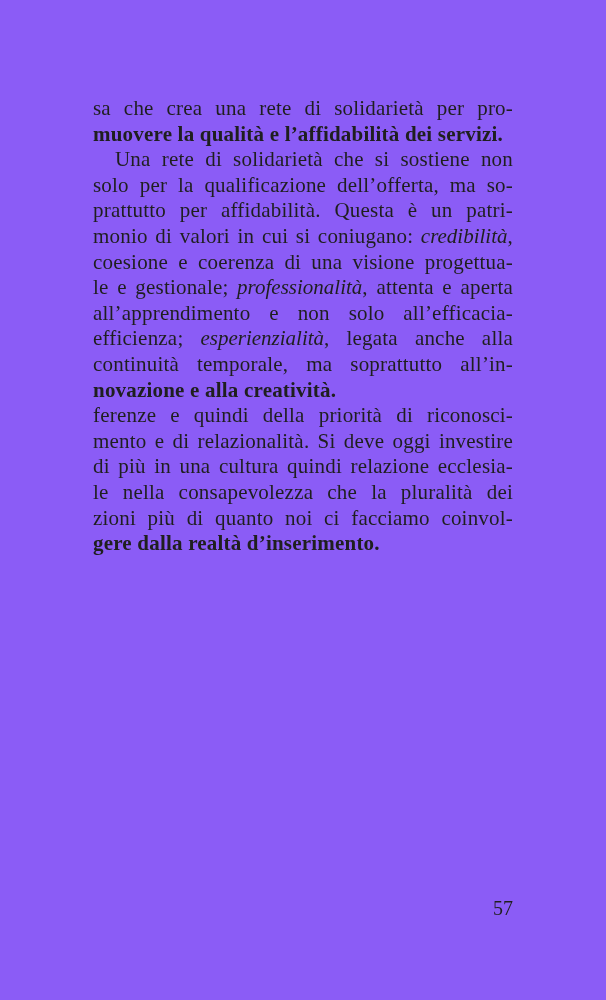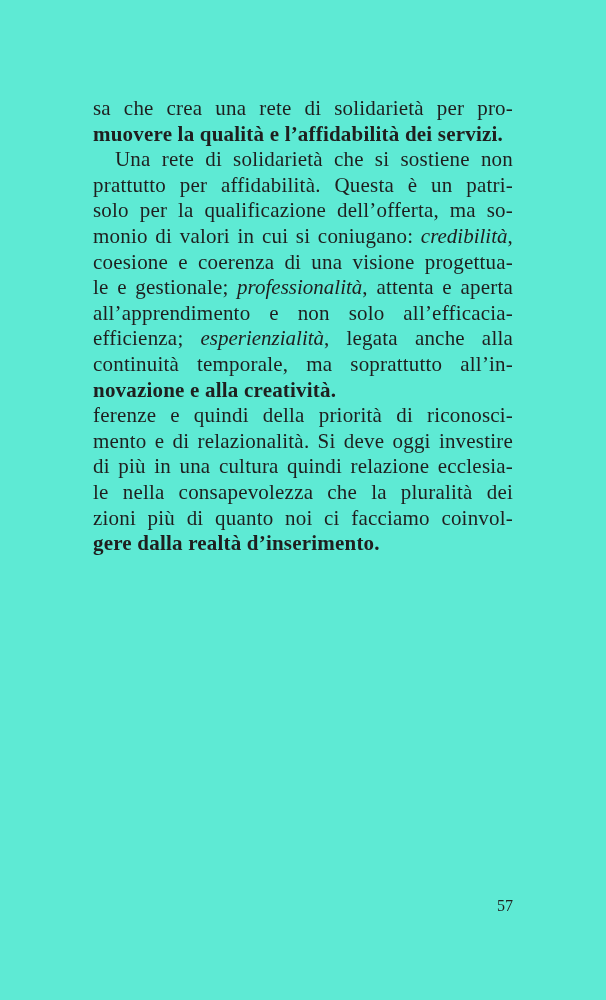--- a/index.html
+++ b/index.html
@@ -12,21 +12,21 @@
     background: #ffffff;
     font-family: "Liberation Serif", serif;
     position: relative;
     overflow: hidden;
   }
   .page {
     position: absolute;
     left: 0; top: 0;
     width: 606px;
     height: 1000px;
-    background: #5eead4;
+    background: #8b5cf6;
   }
   .text-block {
     position: absolute;
     left: 93px;
     top: 96px;
     width: 420px;
     font-size: 21px;
     line-height: 25.6px;
     color: #1f1f1f;
     letter-spacing: 0.2px;
@@ -46,35 +46,35 @@
     text-indent: 22px;
   }
   .line i {
     font-style: italic;
     letter-spacing: 0;
   }
   .page-number {
     position: absolute;
     top: 897px;
     right: 93px;
-    font-size: 16px;
+    font-size: 20px;
     color: #1f1f1f;
     text-align: left;
   }
 </style>
 </head>
 <body>
 
 <div class="page">
   <div class="text-block" id="text-block">
       <div class="line"><span>sa che crea una rete di solidarietà per pro-</span></div>
       <div class="line end"><span>muovere la qualità e l’affidabilità dei servizi.</span></div>
       <div class="line indent"><span>Una rete di solidarietà che si sostiene non</span></div>
+      <div class="line"><span>solo per la qualificazione dell’offerta, ma so-</span></div>
       <div class="line"><span>prattutto per affidabilità. Questa è un patri-</span></div>
-      <div class="line"><span>solo per la qualificazione dell’offerta, ma so-</span></div>
       <div class="line"><span>monio di valori in cui si coniugano: </span><i>credibilità</i><span>,</span></div>
       <div class="line"><span>coesione e coerenza di una visione progettua-</span></div>
       <div class="line"><span>le e gestionale; </span><i>professionalità</i><span>, attenta e aperta</span></div>
       <div class="line"><span>all’apprendimento e non solo all’efficacia-</span></div>
       <div class="line"><span>efficienza; </span><i>esperienzialità</i><span>, legata anche alla</span></div>
       <div class="line"><span>continuità temporale, ma soprattutto all’in-</span></div>
       <div class="line end"><span>novazione e alla creatività.</span></div>
       <div class="line"><span>ferenze e quindi della priorità di riconosci-</span></div>
       <div class="line"><span>mento e di relazionalità. Si deve oggi investire</span></div>
       <div class="line"><span>di più in una cultura quindi relazione ecclesia-</span></div>

